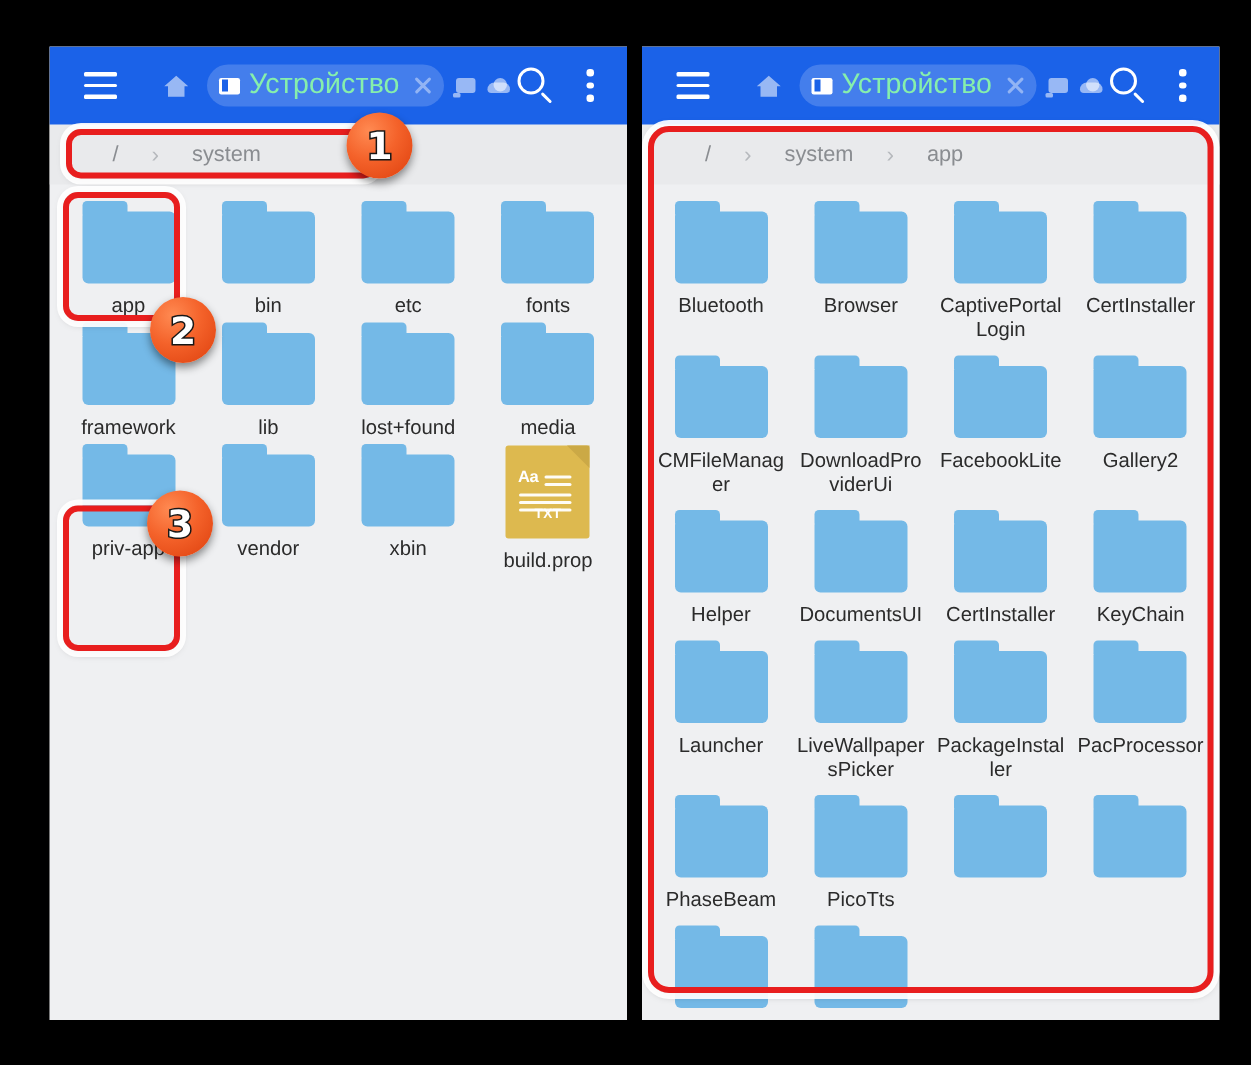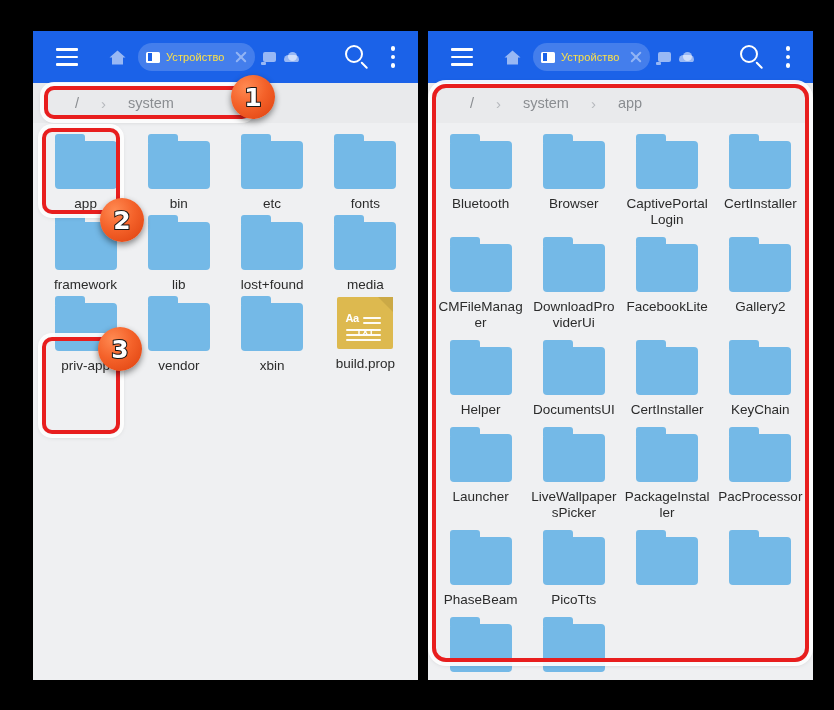--- a/index.html
+++ b/index.html
@@ -54,21 +54,21 @@
     gap: 6px;
   }
   .chip-screen {
     width: 14px; height: 11px; background: #fff; border-radius: 1.5px;
     position: relative; flex: none;
   }
   .chip-screen:after {
     content:''; position:absolute; left: 1.5px; top: 1.5px;
     width: 4px; height: 8px; background: #1b62e8;
   }
-  .chip-label { color: #fde047; font-size: 11px; white-space: nowrap; letter-spacing: .1px;}
+  .chip-label { color: #86efac; font-size: 19px; white-space: nowrap; letter-spacing: .1px;}
   .chip-x { width: 20px; height: 20px; position: relative; opacity: .42; flex:none;}
   .chip-x:before, .chip-x:after {
     content:''; position:absolute; left: 3px; top: 9.2px;
     width: 14px; height: 1.9px; background: #fff; border-radius: 1px;
   }
   .chip-x:before { transform: rotate(45deg); }
   .chip-x:after  { transform: rotate(-45deg); }
 
   .mini-screen {
     width: 13px; height: 10px; background: rgba(255,255,255,.55);
@@ -146,21 +146,21 @@
     color: #2b2b2b;
     text-align: center;
     line-height: 16px;
     width: 86px;
     word-break: break-word;
   }
   .fname.clip { overflow: hidden; max-height: 32px;}
 
   
   .txtfile {
-    width: 56px; height: 52px; position: relative;
+    width: 56px; height: 62px; position: relative;
   }
   .txtfile .body {
     position:absolute; inset: 0;
     background: #ddb94f; border-radius: 2px;
   }
   .txtfile .fold {
     position:absolute; right: 0; top: 0;
     width: 0; height: 0;
     border-left: 15px solid transparent;
     border-top: 15px solid #cba946;

